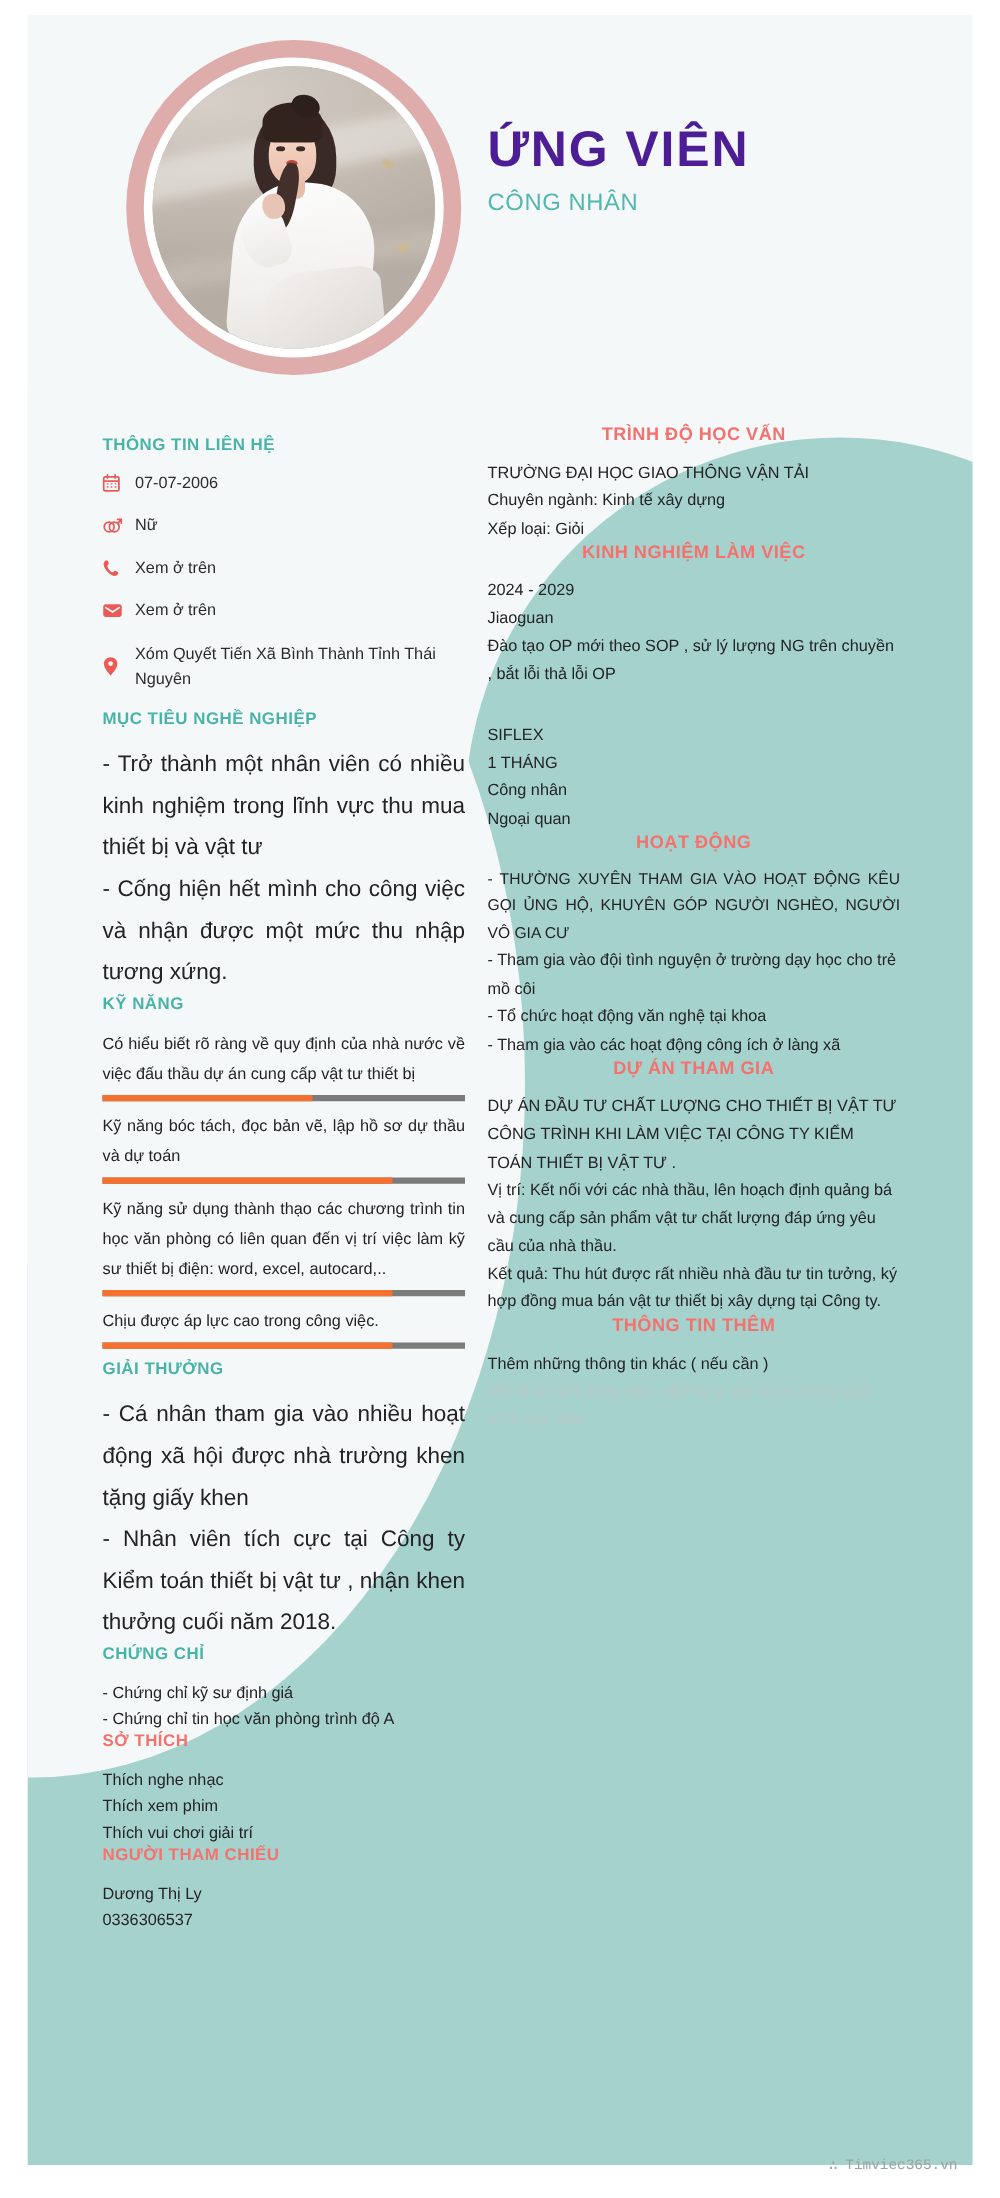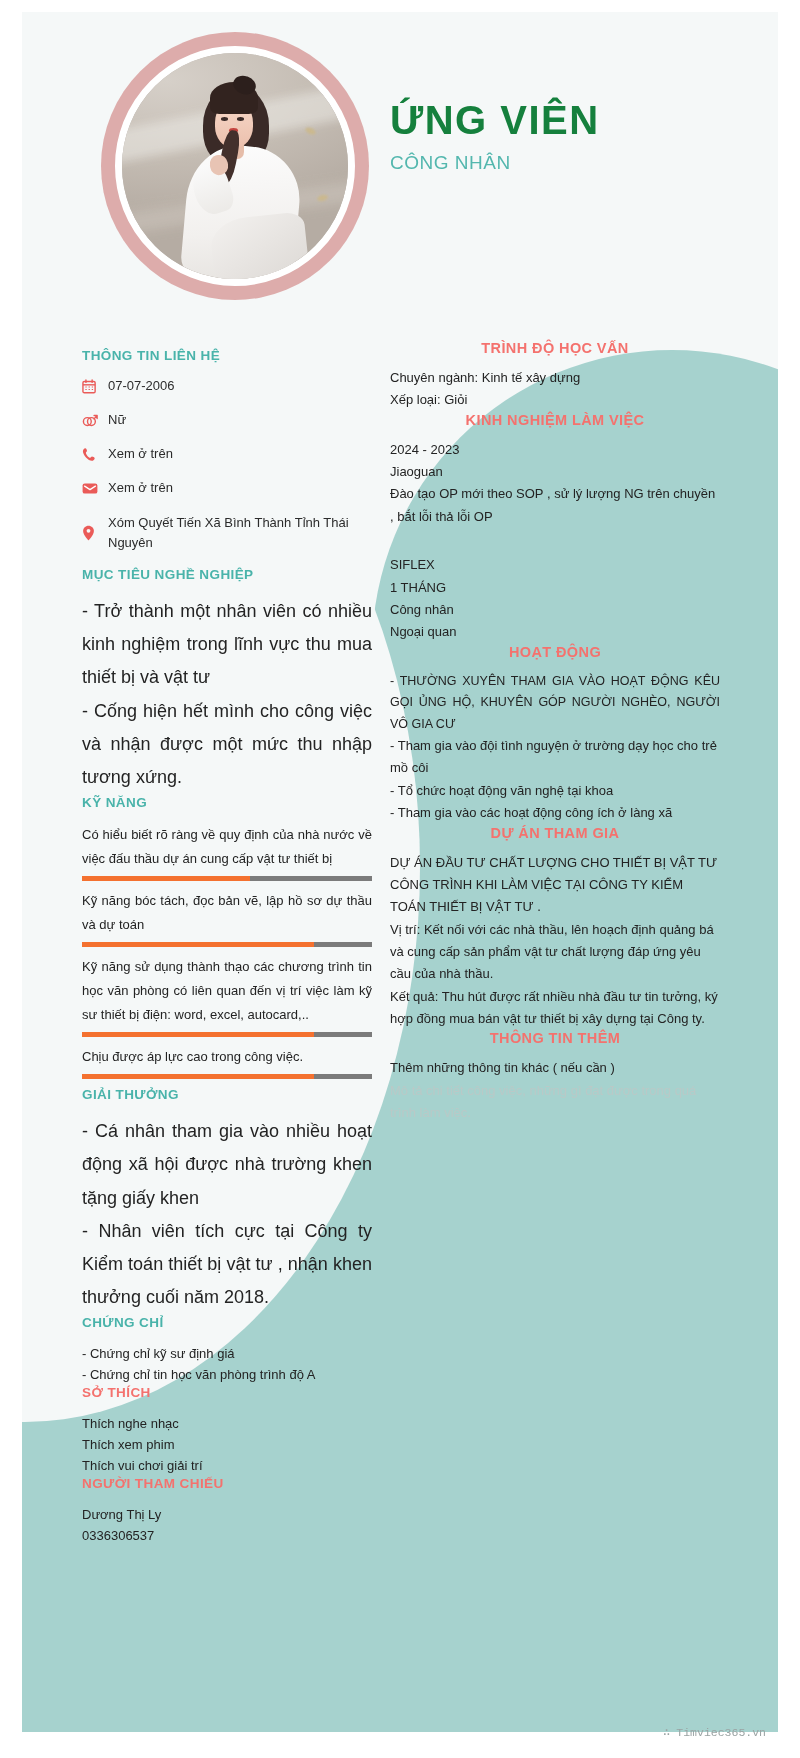--- a/index.html
+++ b/index.html
@@ -161,21 +161,21 @@
   }
   .pa-eye-l { left: 44%; top: 28.5%; }
   .pa-eye-r { left: 51%; top: 28.5%; }
 
   
   .header-block {
     position: absolute; left: 368px; top: 86px; z-index: 7;
   }
   .name {
     font-size: 40px; font-weight: bold; letter-spacing: 1.5px;
-    color: #15803d; line-height: 1.1;
+    color: #4c1d95; line-height: 1.1;
   }
   .jobtitle {
     font-size: 19px; color: #53b7ae; margin-top: 10px; letter-spacing: 0.5px;
   }
 
   
   .col-left {
     position: absolute; left: 60px; top: 336px; width: 290px; z-index: 5;
   }
   .col-right {
@@ -392,26 +392,27 @@
       <p class="body-tight">Thích vui chơi giải trí</p>
 
       <h3 class="sec coral sp-top-30">NGƯỜI THAM CHIẾU</h3>
       <p class="body-tight">Dương Thị Ly</p>
       <p class="body-tight">0336306537</p>
     </div>
 
     <div class="col-right">
 
       <h3 class="sec coral">TRÌNH ĐỘ HỌC VẤN</h3>
+      <p class="body-plain">TRƯỜNG ĐẠI HỌC GIAO THÔNG VẬN TẢI</p>
       <p class="body-plain">Chuyên ngành: Kinh tế xây dựng</p>
       <p class="body-plain">Xếp loại: Giỏi</p>
 
       <h3 class="sec coral sp-top-44">KINH NGHIỆM LÀM VIỆC</h3>
       <div>
-        <p class="body-plain">2024 - 2023</p>
+        <p class="body-plain">2024 - 2029</p>
         <p class="body-plain">Jiaoguan</p>
         <p class="body-plain">Đào tạo OP mới theo SOP , sử lý lượng NG trên chuyền , bắt lỗi thả lỗi OP</p>
       </div>
       <div class="sp-top-26">
         <p class="body-plain">SIFLEX</p>
         <p class="body-plain">1 THÁNG</p>
         <p class="body-plain">Công nhân</p>
         <p class="body-plain">Ngoại quan</p>
       </div>
 

